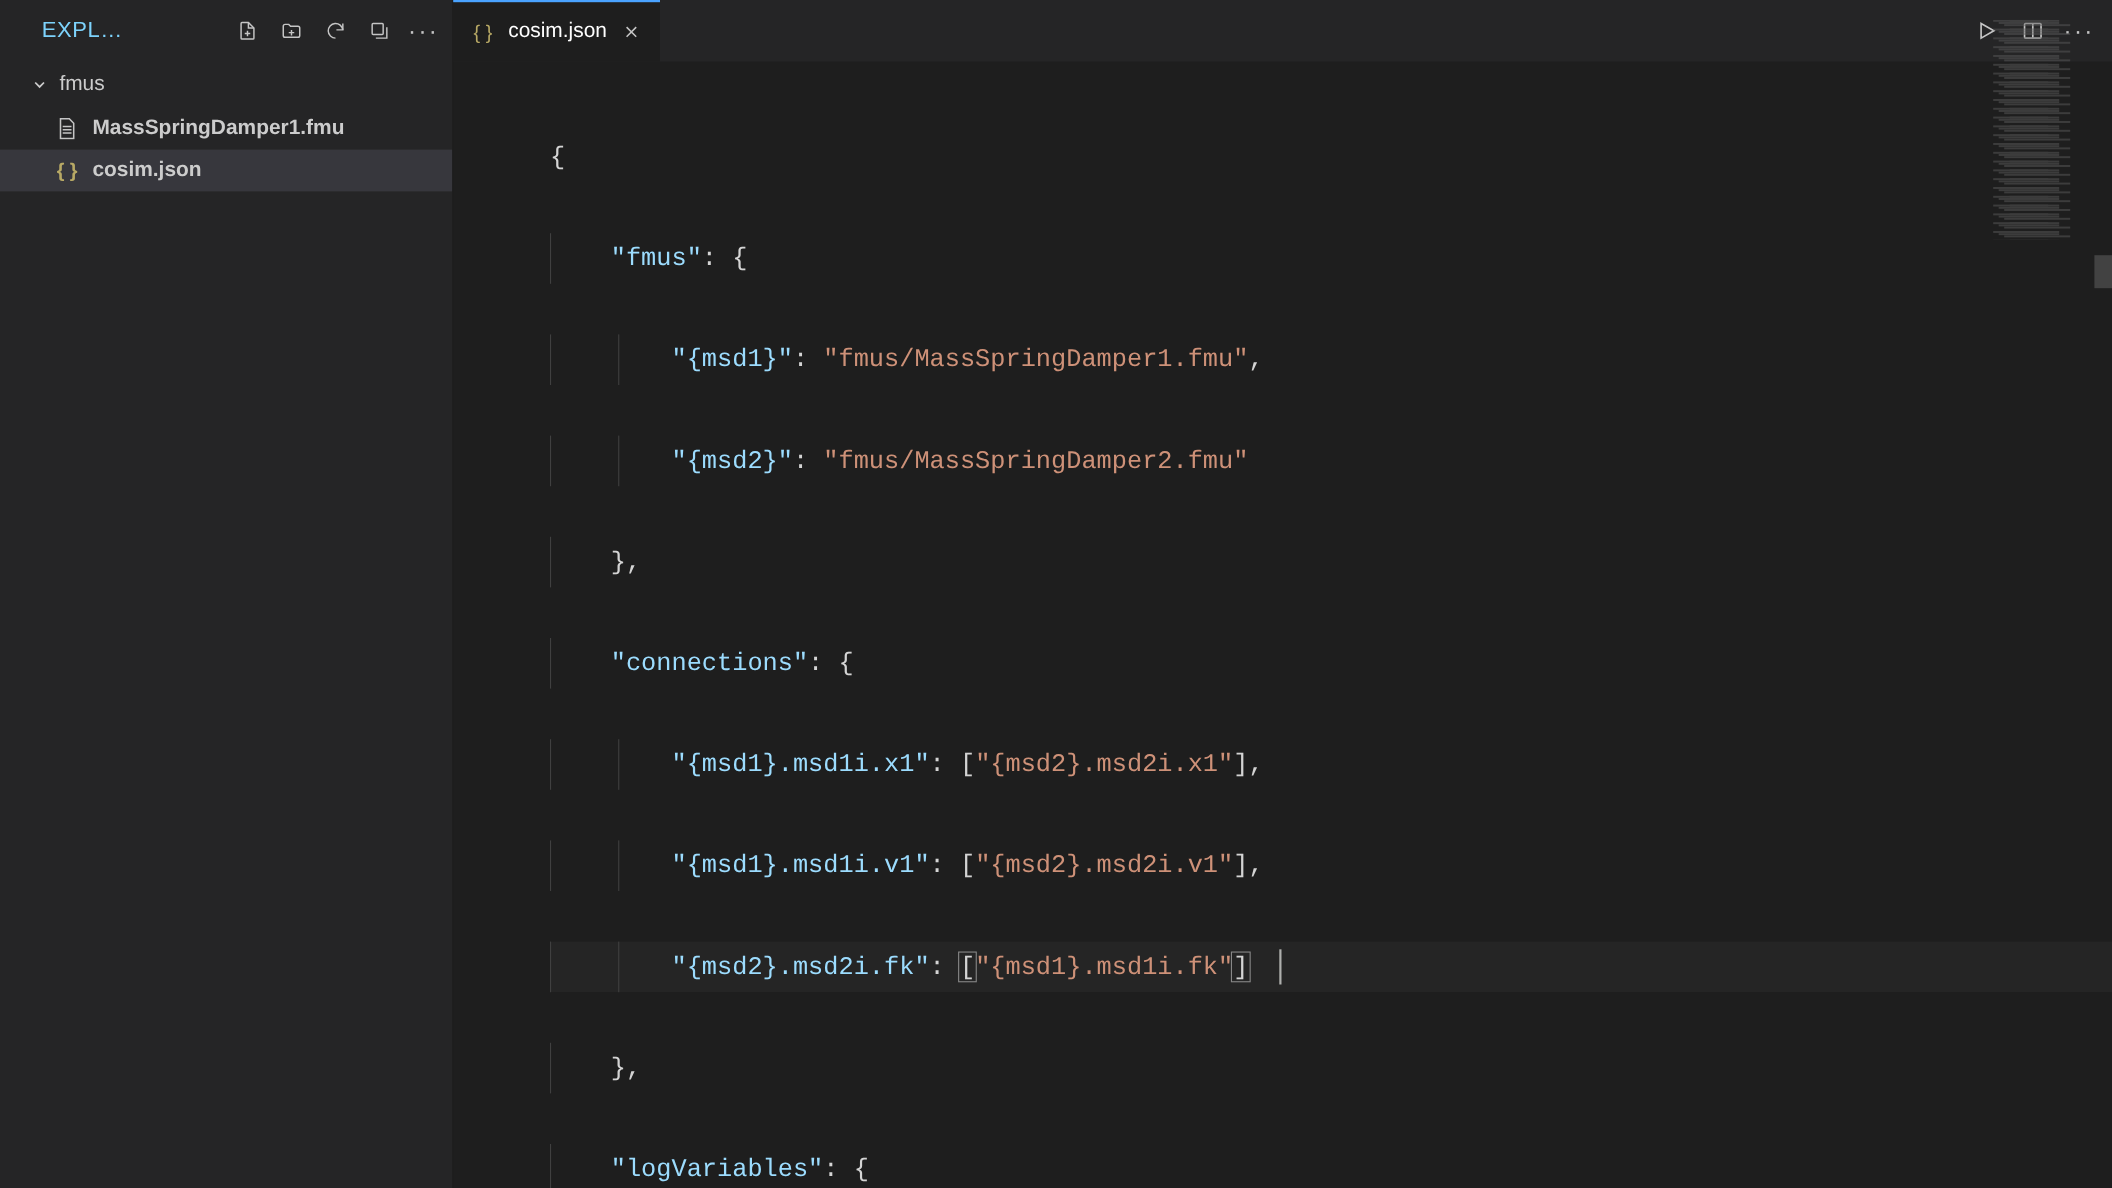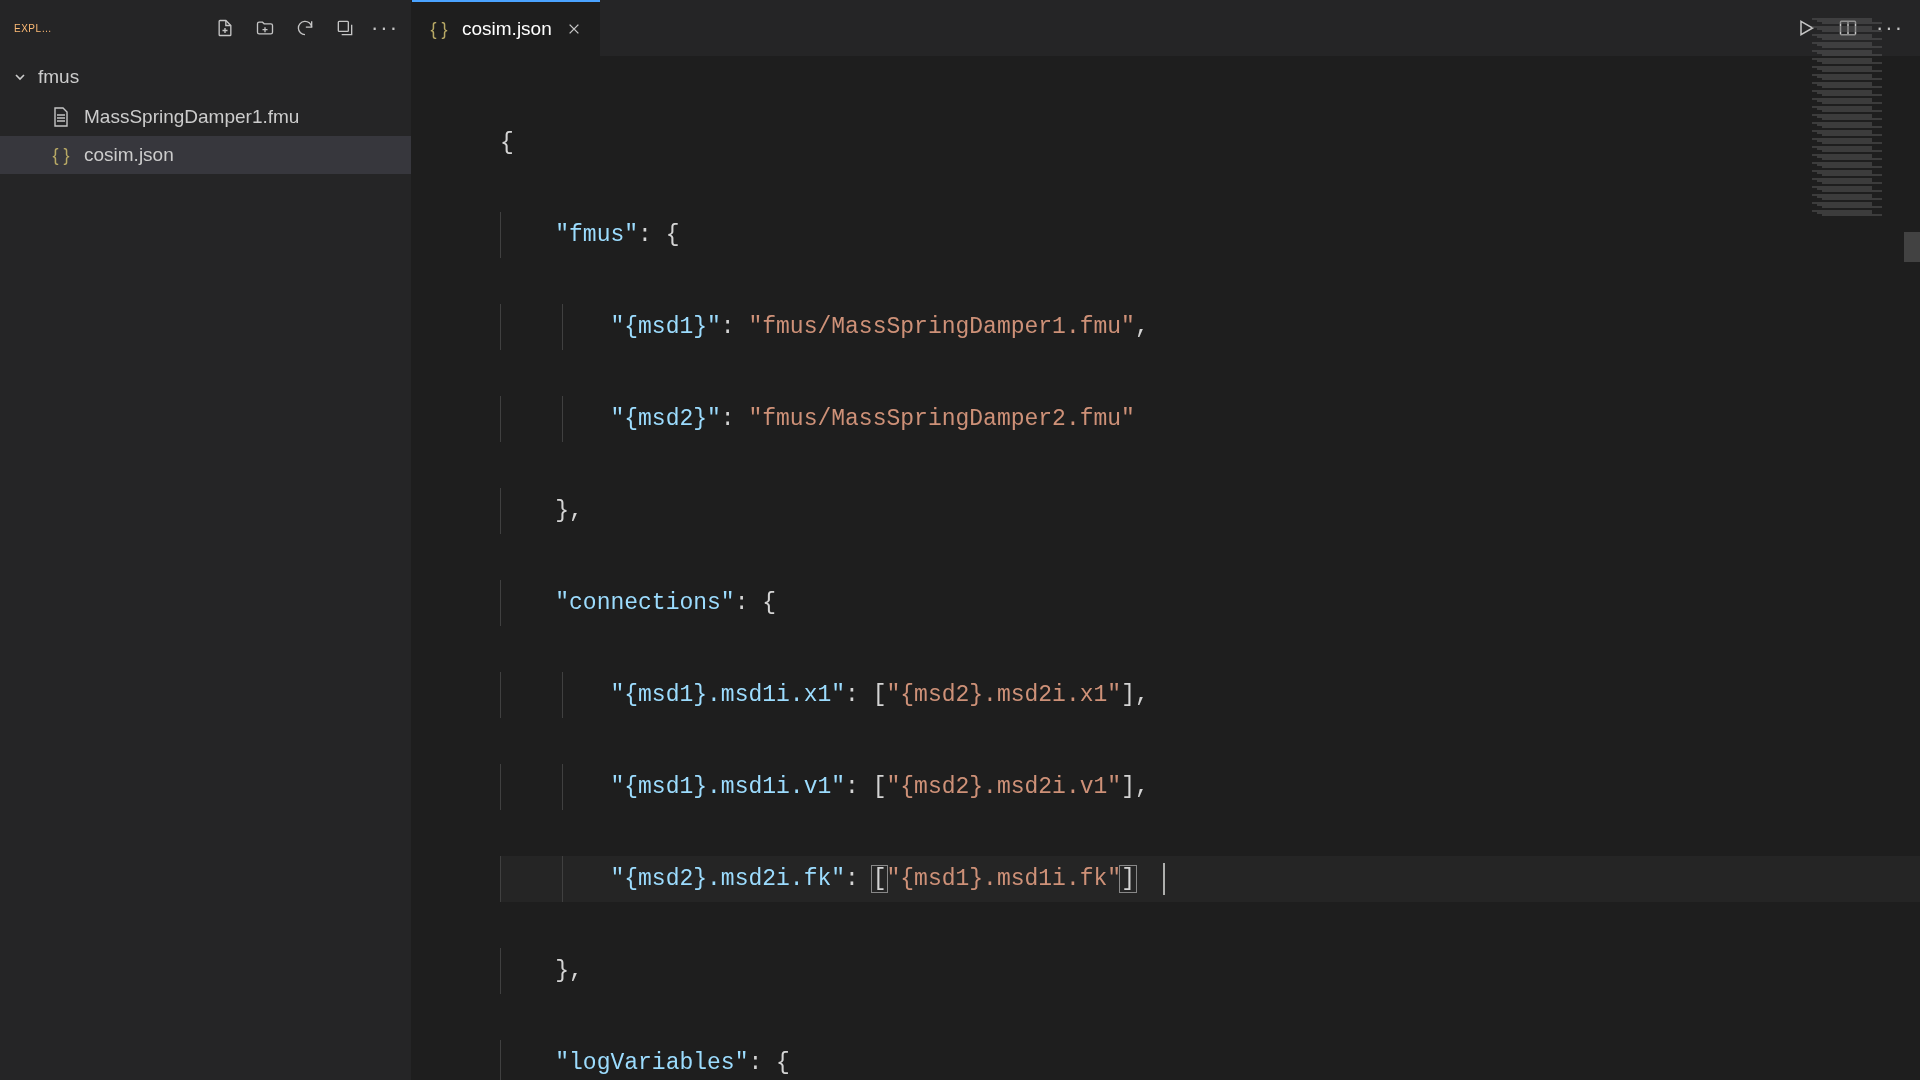--- a/index.html
+++ b/index.html
@@ -21,60 +21,62 @@
     border-right: 1px solid #1e1e1e;
   }
   .sidebar-top {
     display: flex;
     align-items: center;
     height: 56px;
     padding: 0 14px;
   }
   .explorer-label {
     flex: 1;
-    font-size: 10px;
+    font-size: 20px;
     letter-spacing: 0.5px;
-    color: #fdba74;
+    color: #7dd3fc;
     text-transform: uppercase;
+    margin-left: 24px;
   }
   .sidebar-actions {
     display: flex;
     gap: 16px;
     align-items: center;
   }
   .icon-btn {
     width: 24px;
     height: 24px;
     display: flex;
     align-items: center;
     justify-content: center;
     color: #c5c5c5;
     cursor: pointer;
   }
   .icon-btn svg { width: 20px; height: 20px; }
   .more-dots { font-size: 22px; letter-spacing: 2px; line-height: 1; }
   .folder-header {
     display: flex;
     align-items: center;
-    padding: 10px 14px 10px 12px;
+    padding: 10px 14px 10px 28px;
     font-size: 19px;
     color: #cccccc;
     gap: 10px;
     cursor: pointer;
   }
   .folder-header svg { width: 16px; height: 16px; }
   .file-tree { flex: 1; }
   .file-item {
     display: flex;
     align-items: center;
     padding: 8px 14px 8px 50px;
     font-size: 19px;
     gap: 12px;
     cursor: pointer;
     color: #cccccc;
+    font-weight: bold;
   }
   .file-item.active {
     background: #37373d;
   }
   .file-icon {
     width: 22px;
     display: flex;
     justify-content: center;
     align-items: center;
   }

